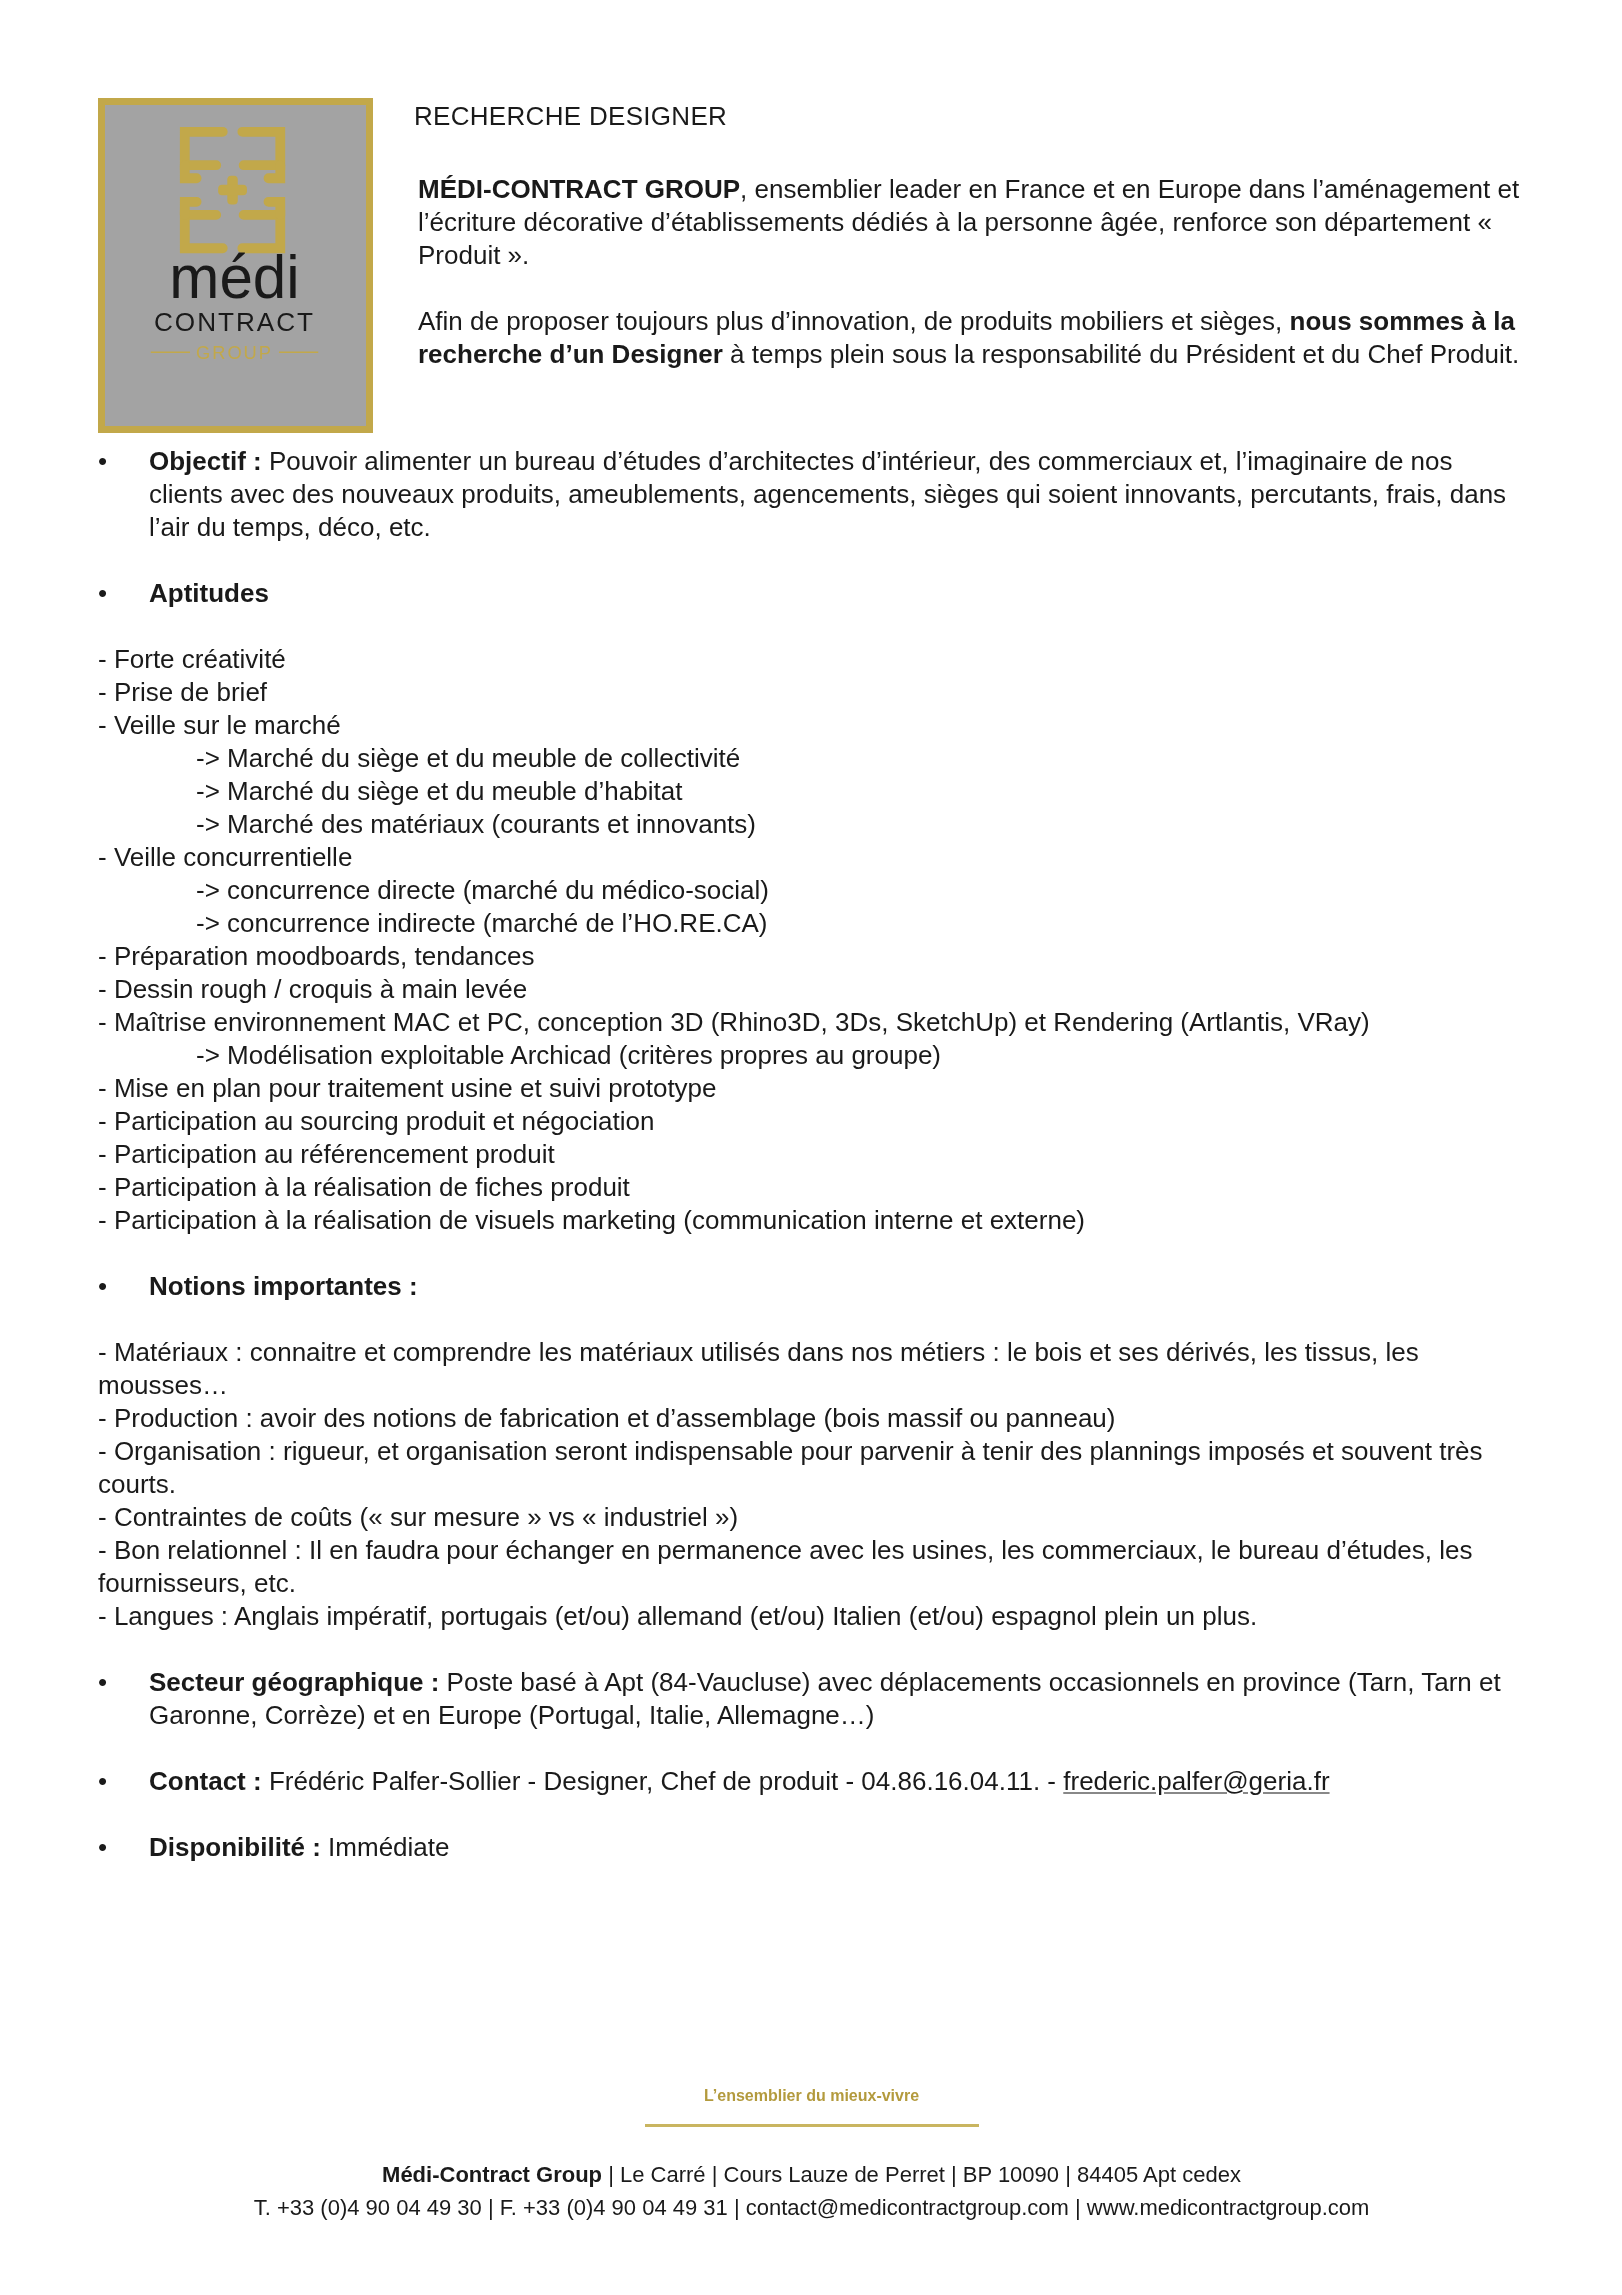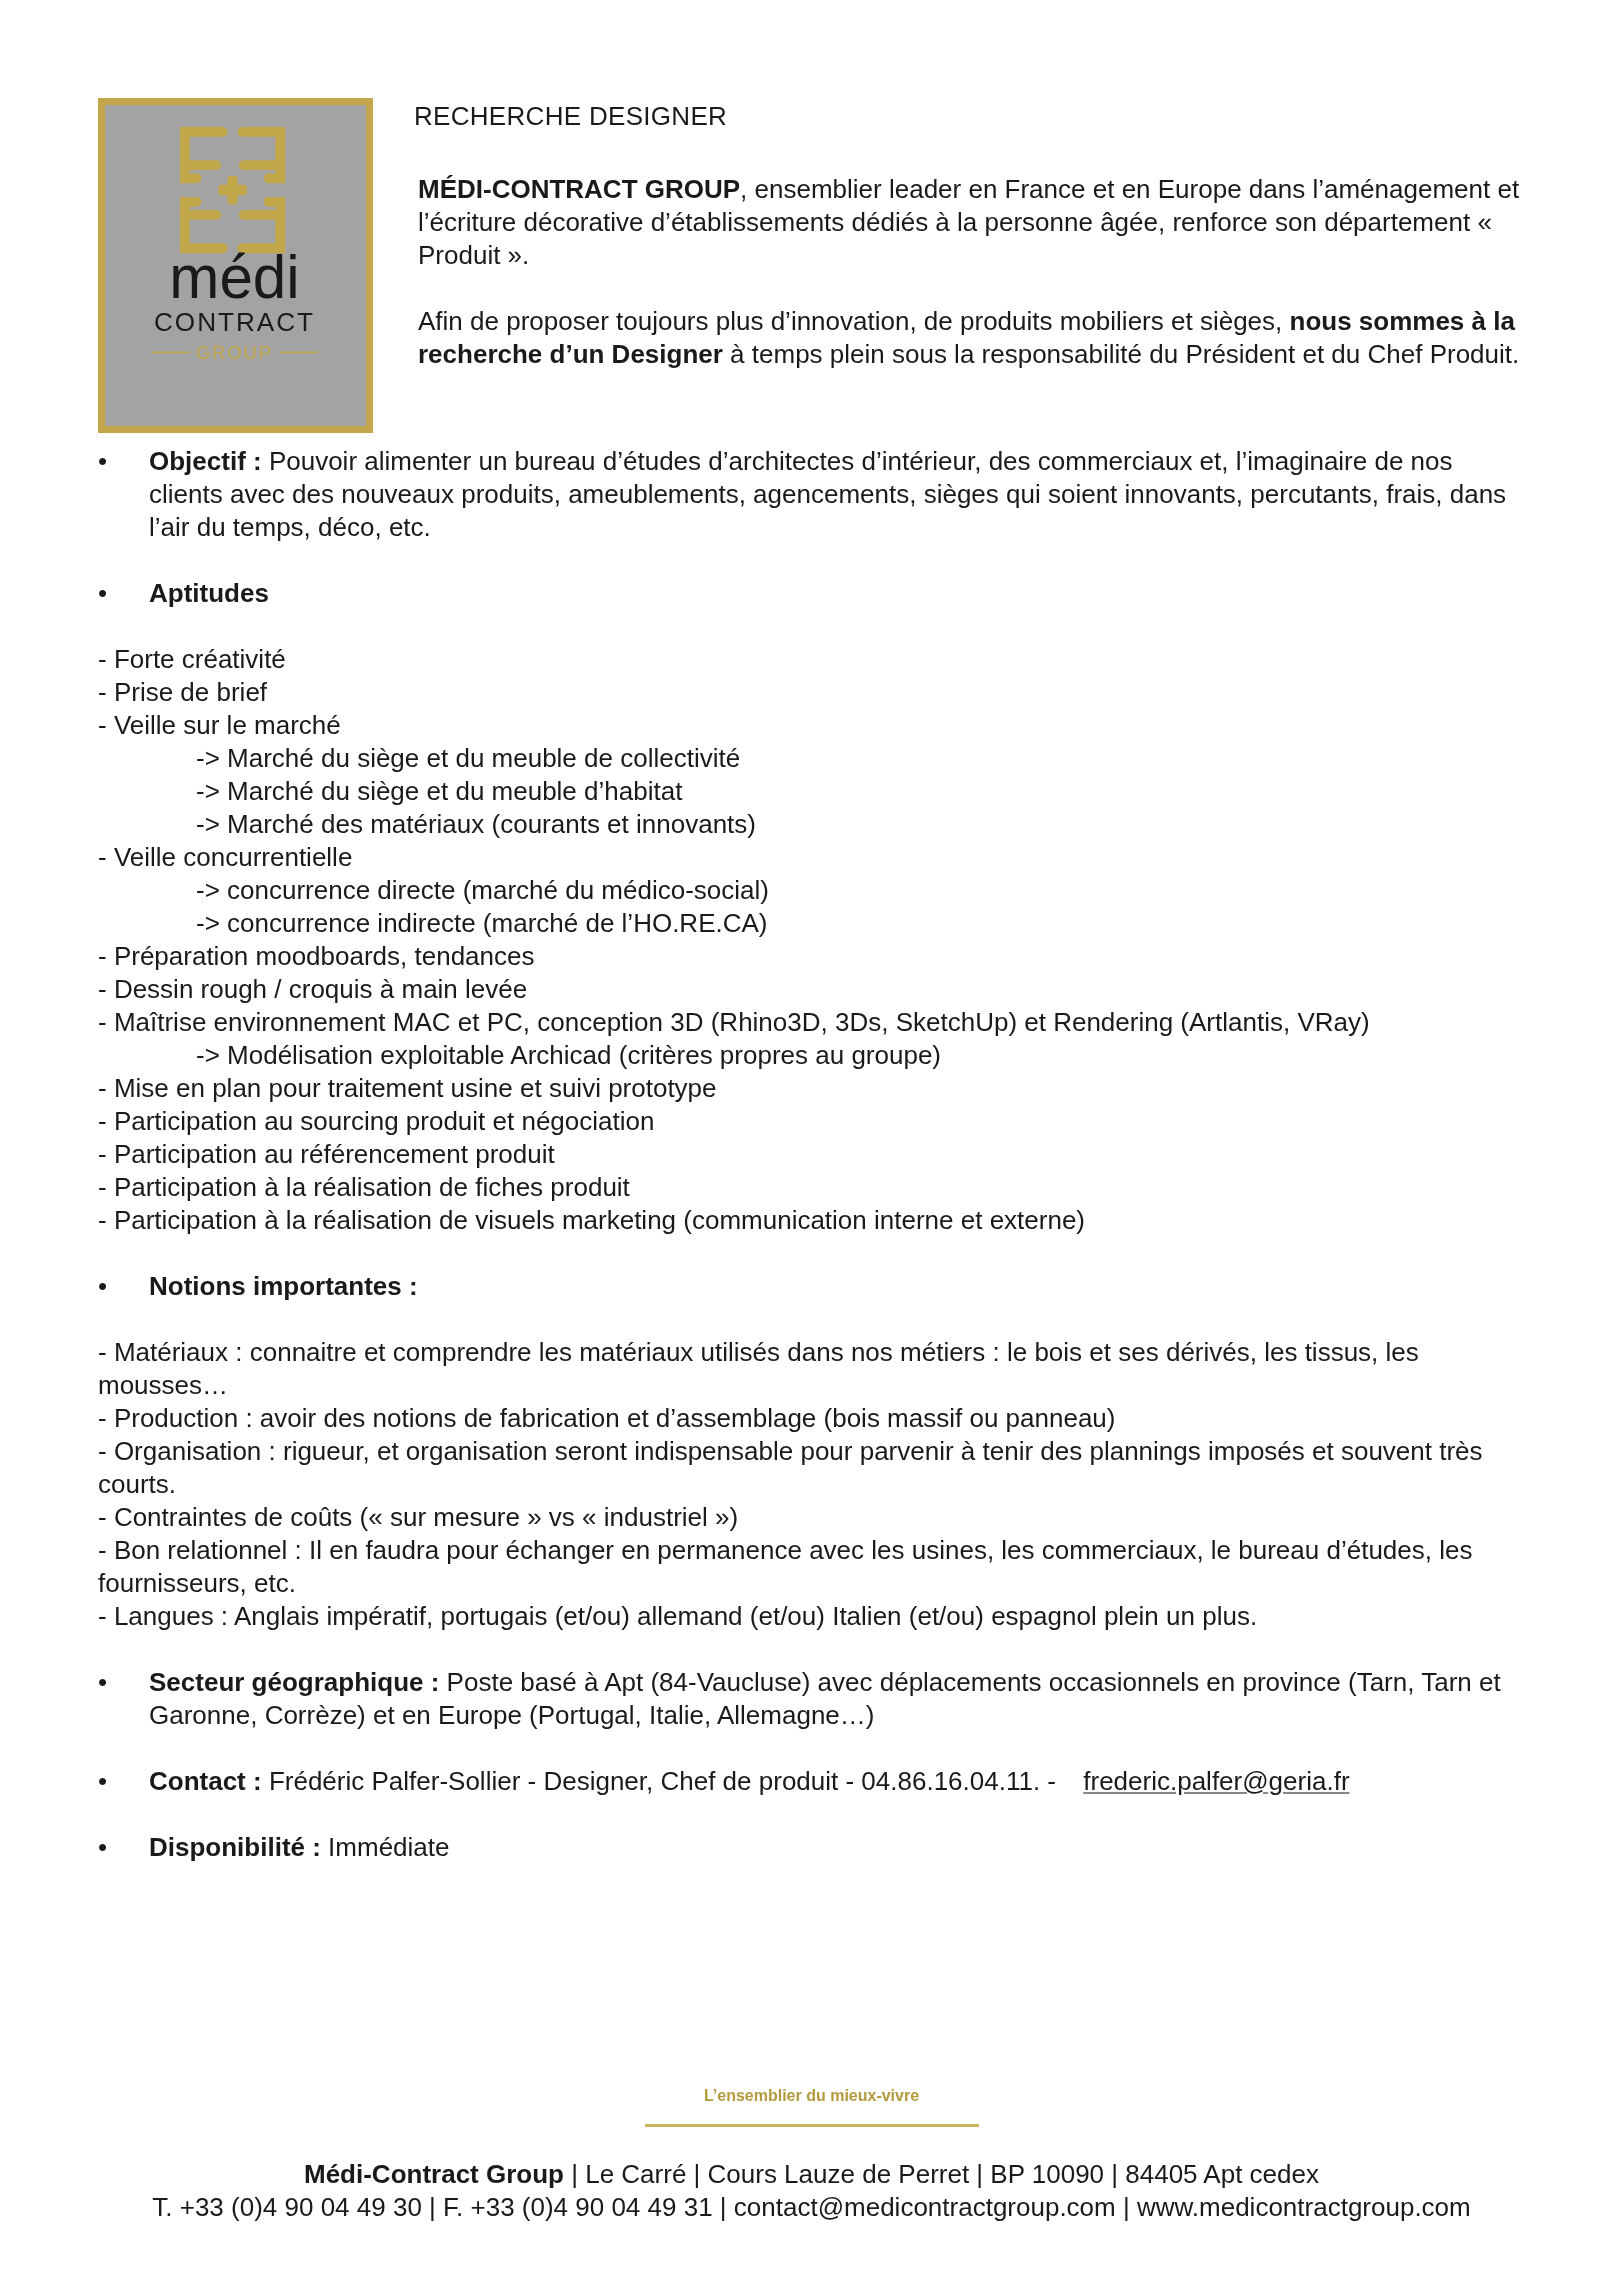--- a/index.html
+++ b/index.html
@@ -12,25 +12,25 @@
   .header { position:absolute; left:414px; top:97px; width:1126px; font-size:26px; line-height:33px; }
   .title { font-size:26px; line-height:39px; margin:0 0 37px 0; letter-spacing:0.3px; }
   .para { margin:0 0 33px 4px; }
   b { font-weight:bold; }
   .body { position:absolute; left:98px; top:445px; width:1433px; font-size:26px; line-height:33px; }
   .bullet { position:relative; padding-left:51px; margin:0; }
   .bullet .dot { position:absolute; left:0; top:0; }
   .gap { height:33px; }
   .line { margin:0; }
   .sub { margin:0; padding-left:98px; }
-  .link { text-decoration:underline; text-decoration-color:#888;margin-left:20px; }
+  .link { text-decoration:underline; text-decoration-color:#888; }
   .footer { position:absolute; left:0; top:2081px; width:1623px; text-align:center; }
   .tagline { color:#b39a3d; font-size:16px; line-height:29px; font-weight:bold; }
   .footrule { width:334px; height:2.6px; background:#c9b560; margin:14.4px auto 31px auto; }
-  .addr { font-size:26px; line-height:33px; color:#1a1a1a; }
+  .addr { font-size:22px; line-height:33px; color:#1a1a1a; }
 </style>
 </head>
 <body>
 
 <div class="page">
 
   <div class="logo">
     <svg width="259" height="259" viewBox="0 0 396 396">
       <g fill="none" stroke="#c2a84a" stroke-width="15" stroke-linecap="round" stroke-linejoin="miter">
 

